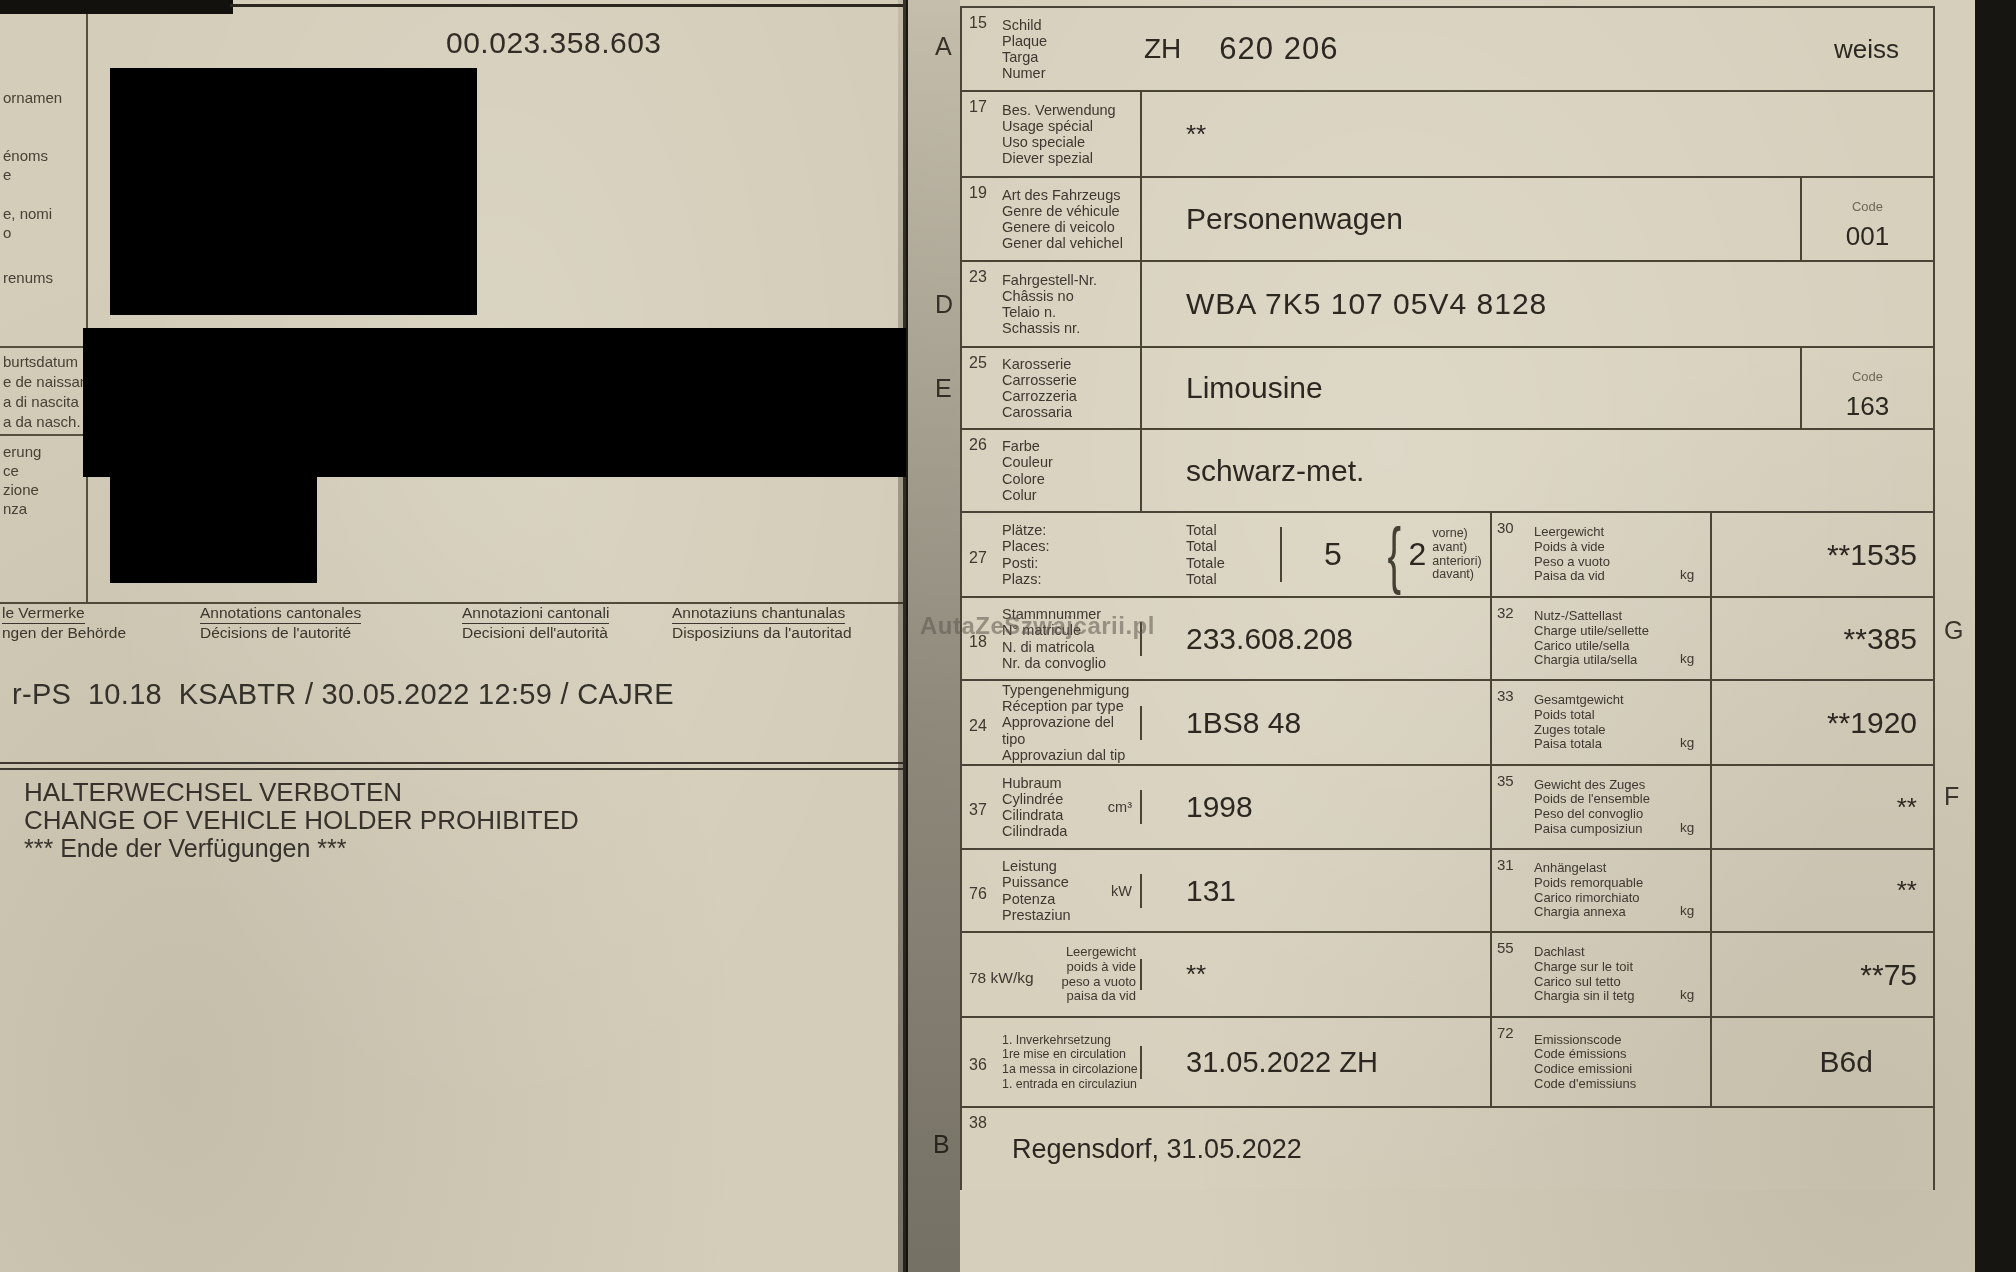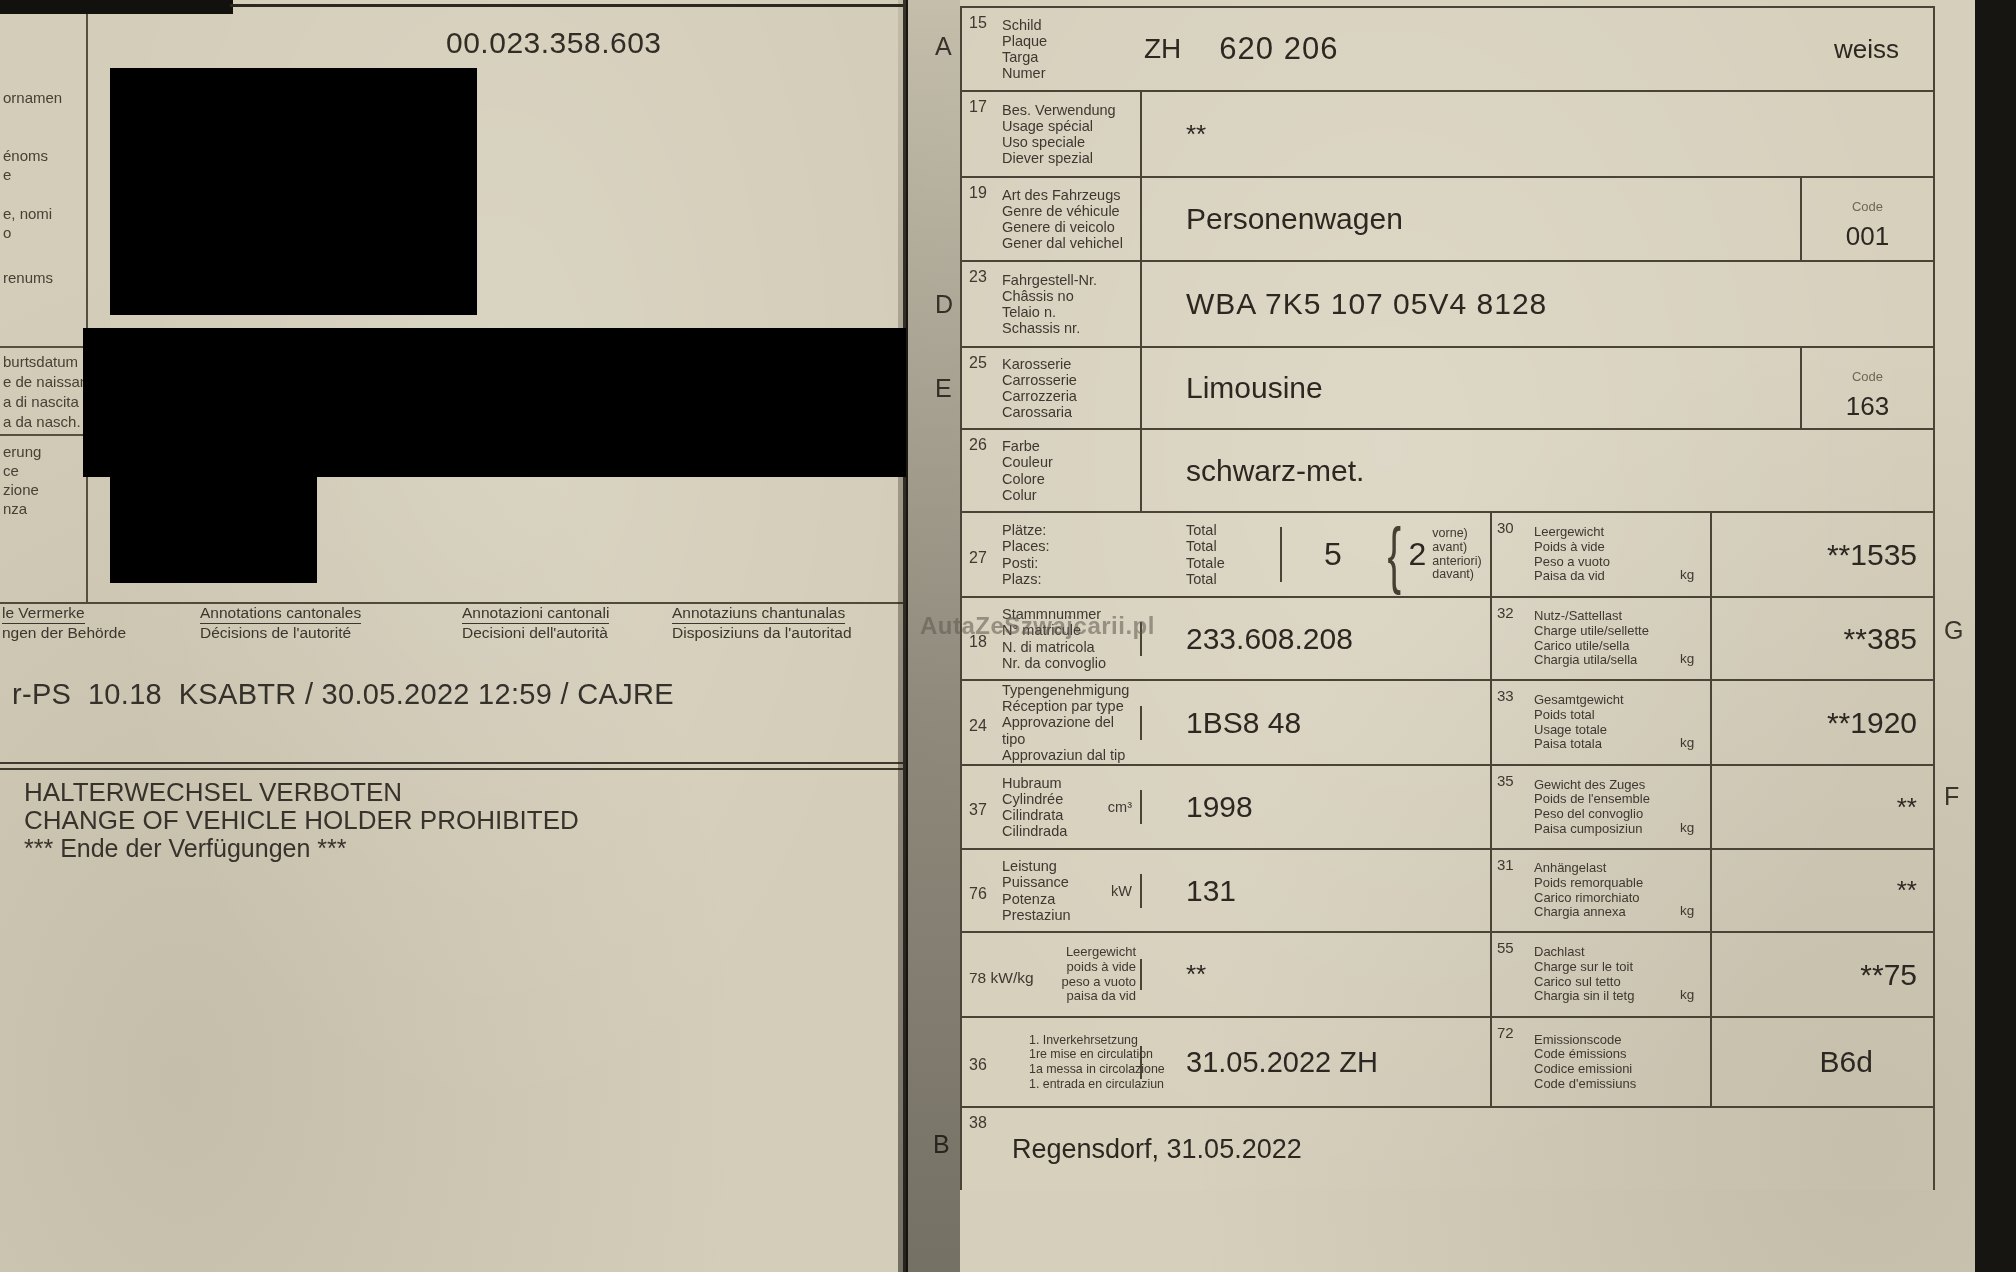--- a/index.html
+++ b/index.html
@@ -64,21 +64,21 @@
   .places-langs{width:100px;font-size:14.5px;line-height:16.2px;color:var(--label);}
   .places-totals{width:62px;margin-left:84px;font-size:14.5px;line-height:16.2px;color:var(--label);}
   .places-value{flex:1;border-left:2px solid var(--line);display:flex;align-items:center;box-sizing:border-box;}
   .seat-total{font-size:32px;color:var(--ink);margin-left:42px;}
   .brace{font-size:74px;font-weight:100;color:#454034;transform:scaleX(.55);margin-left:40px;line-height:0;}
   .seat-front{font-size:32px;color:var(--ink);margin-left:2px;}
   .front-labels{margin-left:6px;font-size:12.5px;line-height:13.8px;color:var(--label);}
   
   .wide-num{width:88px !important;font-size:15.5px !important;white-space:nowrap;}
   .right-align-labels{width:90px !important;text-align:right;padding-right:4px;font-size:13px !important;line-height:14.8px !important;}
-  .small-labels span{font-size:12.4px;line-height:14.6px;white-space:nowrap;margin-left:27px;}
+  .small-labels span{font-size:12.4px;line-height:14.6px;white-space:nowrap;}
   .bottom-row .c-value{font-size:27px;padding-left:10px;}
   
   .sect-letter{position:absolute;font-size:25px;color:#3a352c;}
   #watermark{position:absolute;left:920px;top:612px;font-size:24px;font-weight:bold;color:rgba(95,88,78,.55);letter-spacing:.5px;}
 </style>
 </head>
 <body>
 
 <div id="stage">
 
@@ -292,21 +292,21 @@
             <span>Approvazione del tipo</span>
             <span>Approvaziun dal tip</span>
           </div>
           <div class="c-value">1BS8 48</div>
         </div>
         <div class="half-r">
           <div class="c-num">33</div>
           <div class="c-labels">
             <span>Gesamtgewicht</span>
             <span>Poids total</span>
-            <span>Usage totale</span>
+            <span>Zuges totale</span>
             <span>Paisa totala</span>
           </div>
           <div class="c-unit">kg</div>
           <div class="c-value">**1920</div>
         </div>
       </div>
 
       <div class="row" style="height:84px">
         <div class="half-l">
           <div class="c-num">37</div>

